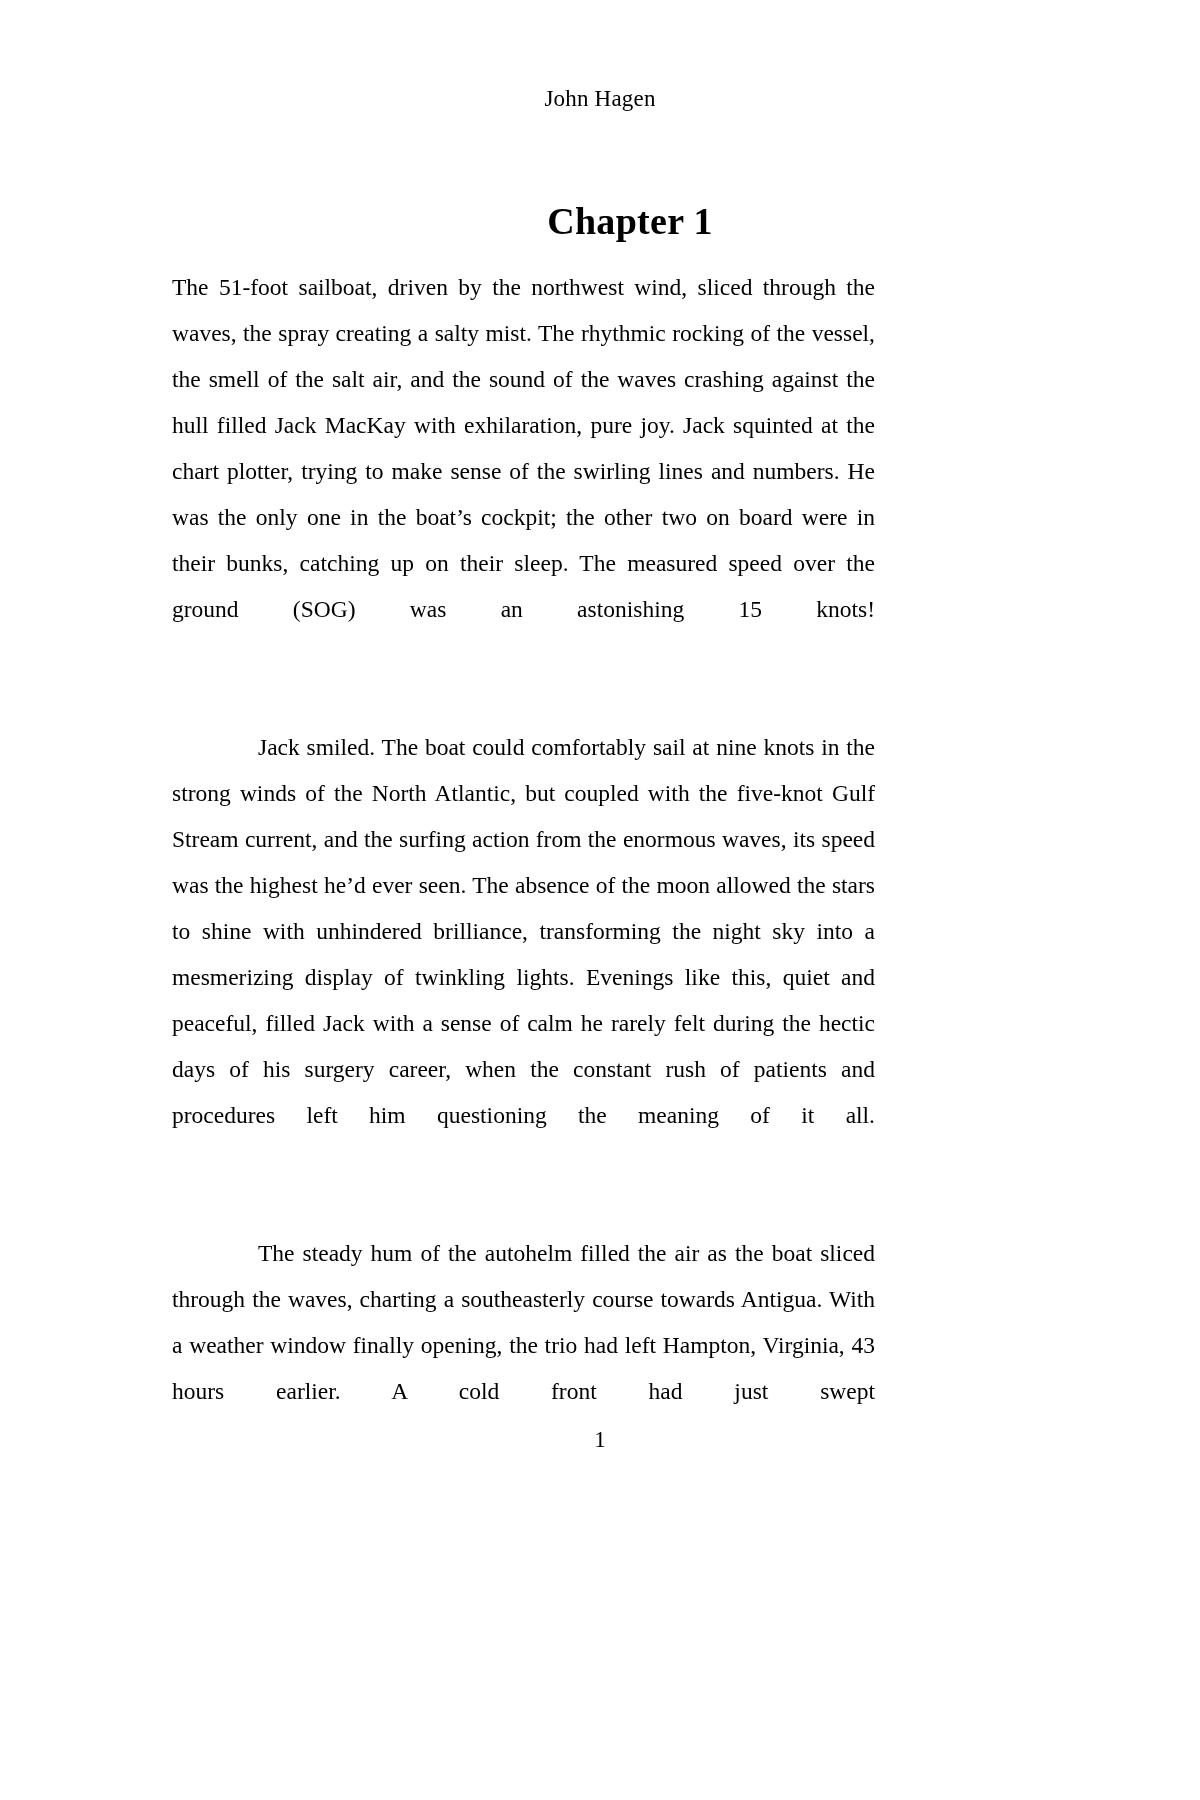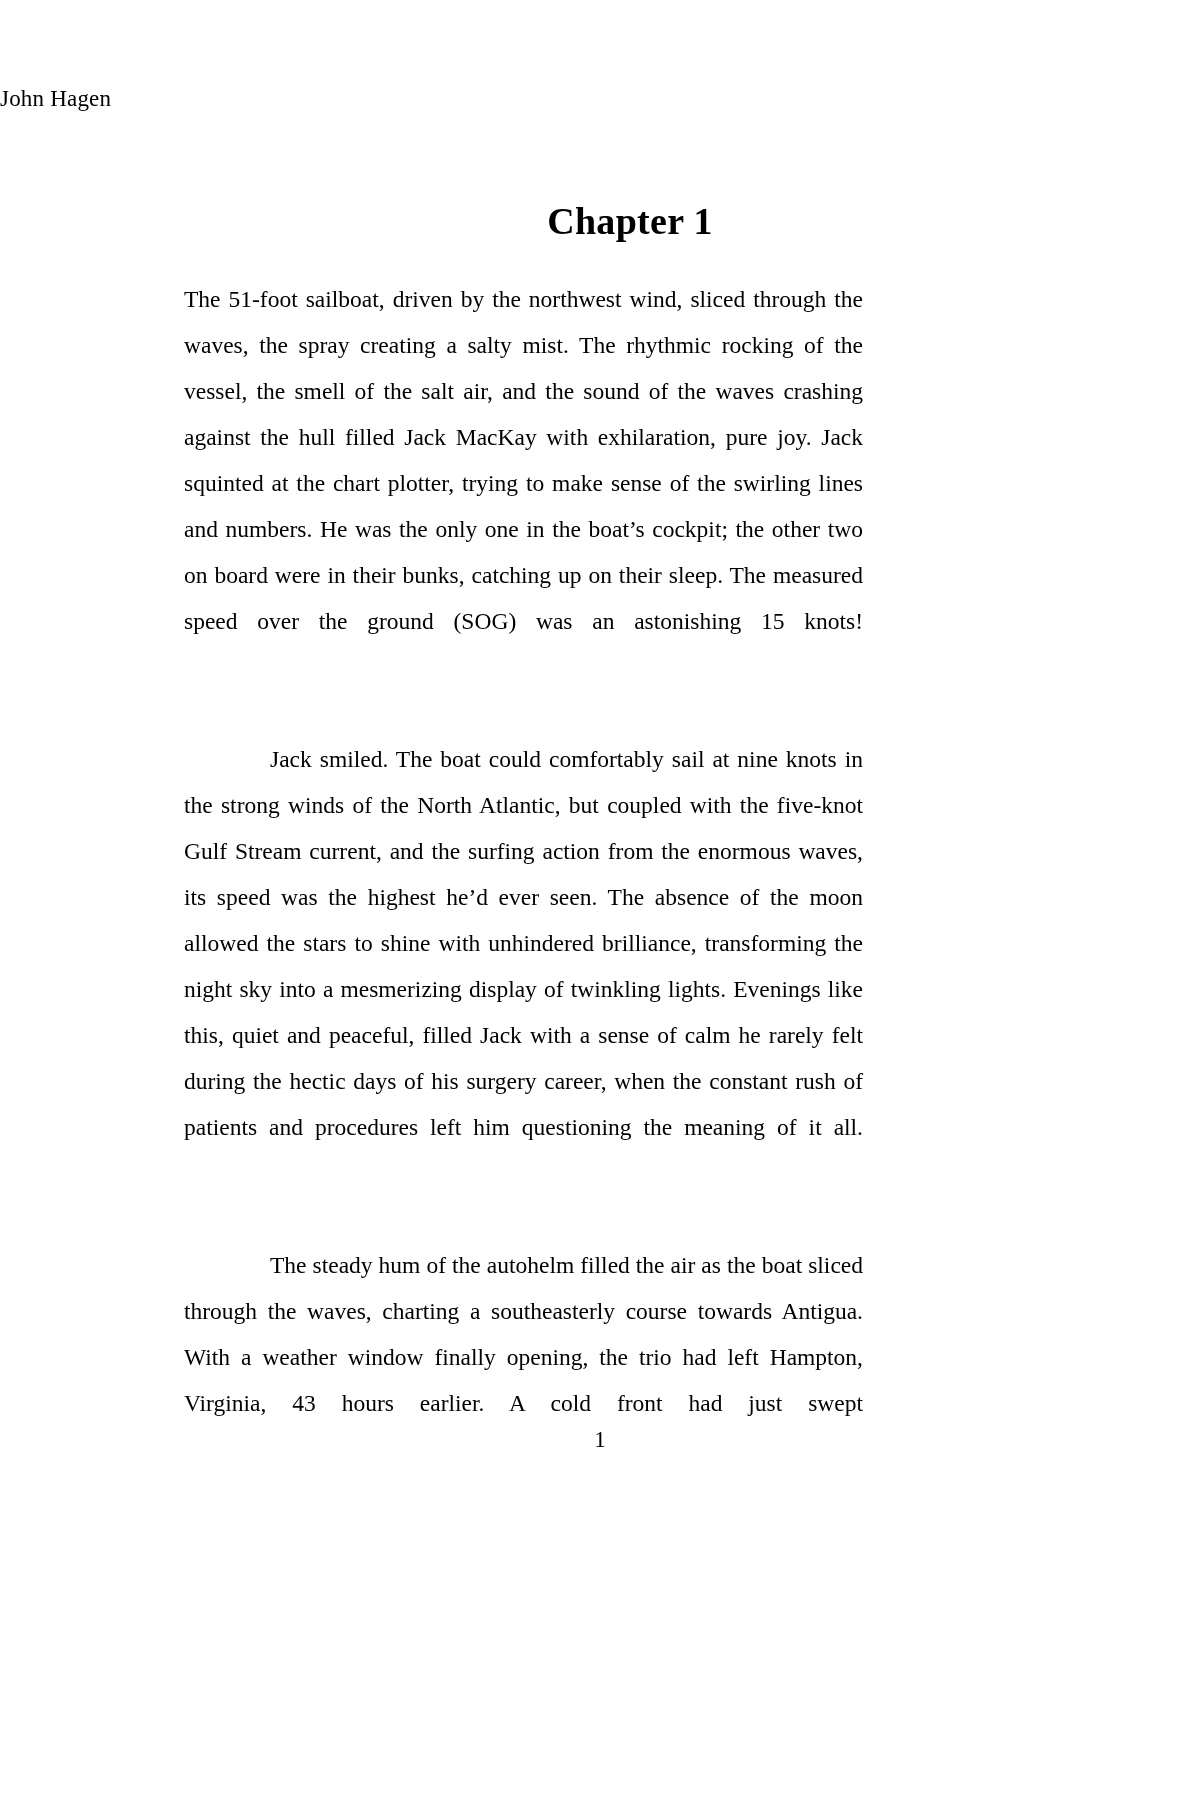--- a/index.html
+++ b/index.html
@@ -20,20 +20,21 @@
     color: #000000;
     -webkit-font-smoothing: antialiased;
   }
 
   
   .running-header {
     position: absolute;
     top: 84px;
     left: 0;
     width: 1200px;
+    text-align: center;
     font-size: 23px;
     line-height: 30px;
     letter-spacing: 0.2px;
     color: #000;
   }
 
   
   .chapter-title {
     position: absolute;
     top: 172px;
@@ -54,21 +55,21 @@
     top: 264px;
     left: 172px;
     width: 703px;
   }
 
   .body-paragraph {
     font-size: 23.5px;
     line-height: 46px;
     text-align: justify;
     text-justify: inter-word;
-    margin: 12px;
+    margin: 0;
     hyphens: none;
     -webkit-hyphens: none;
     color: #000;
   }
 
   .body-paragraph.indent-first {
     text-indent: 86px;
   }
 
   .body-paragraph + .body-paragraph {

